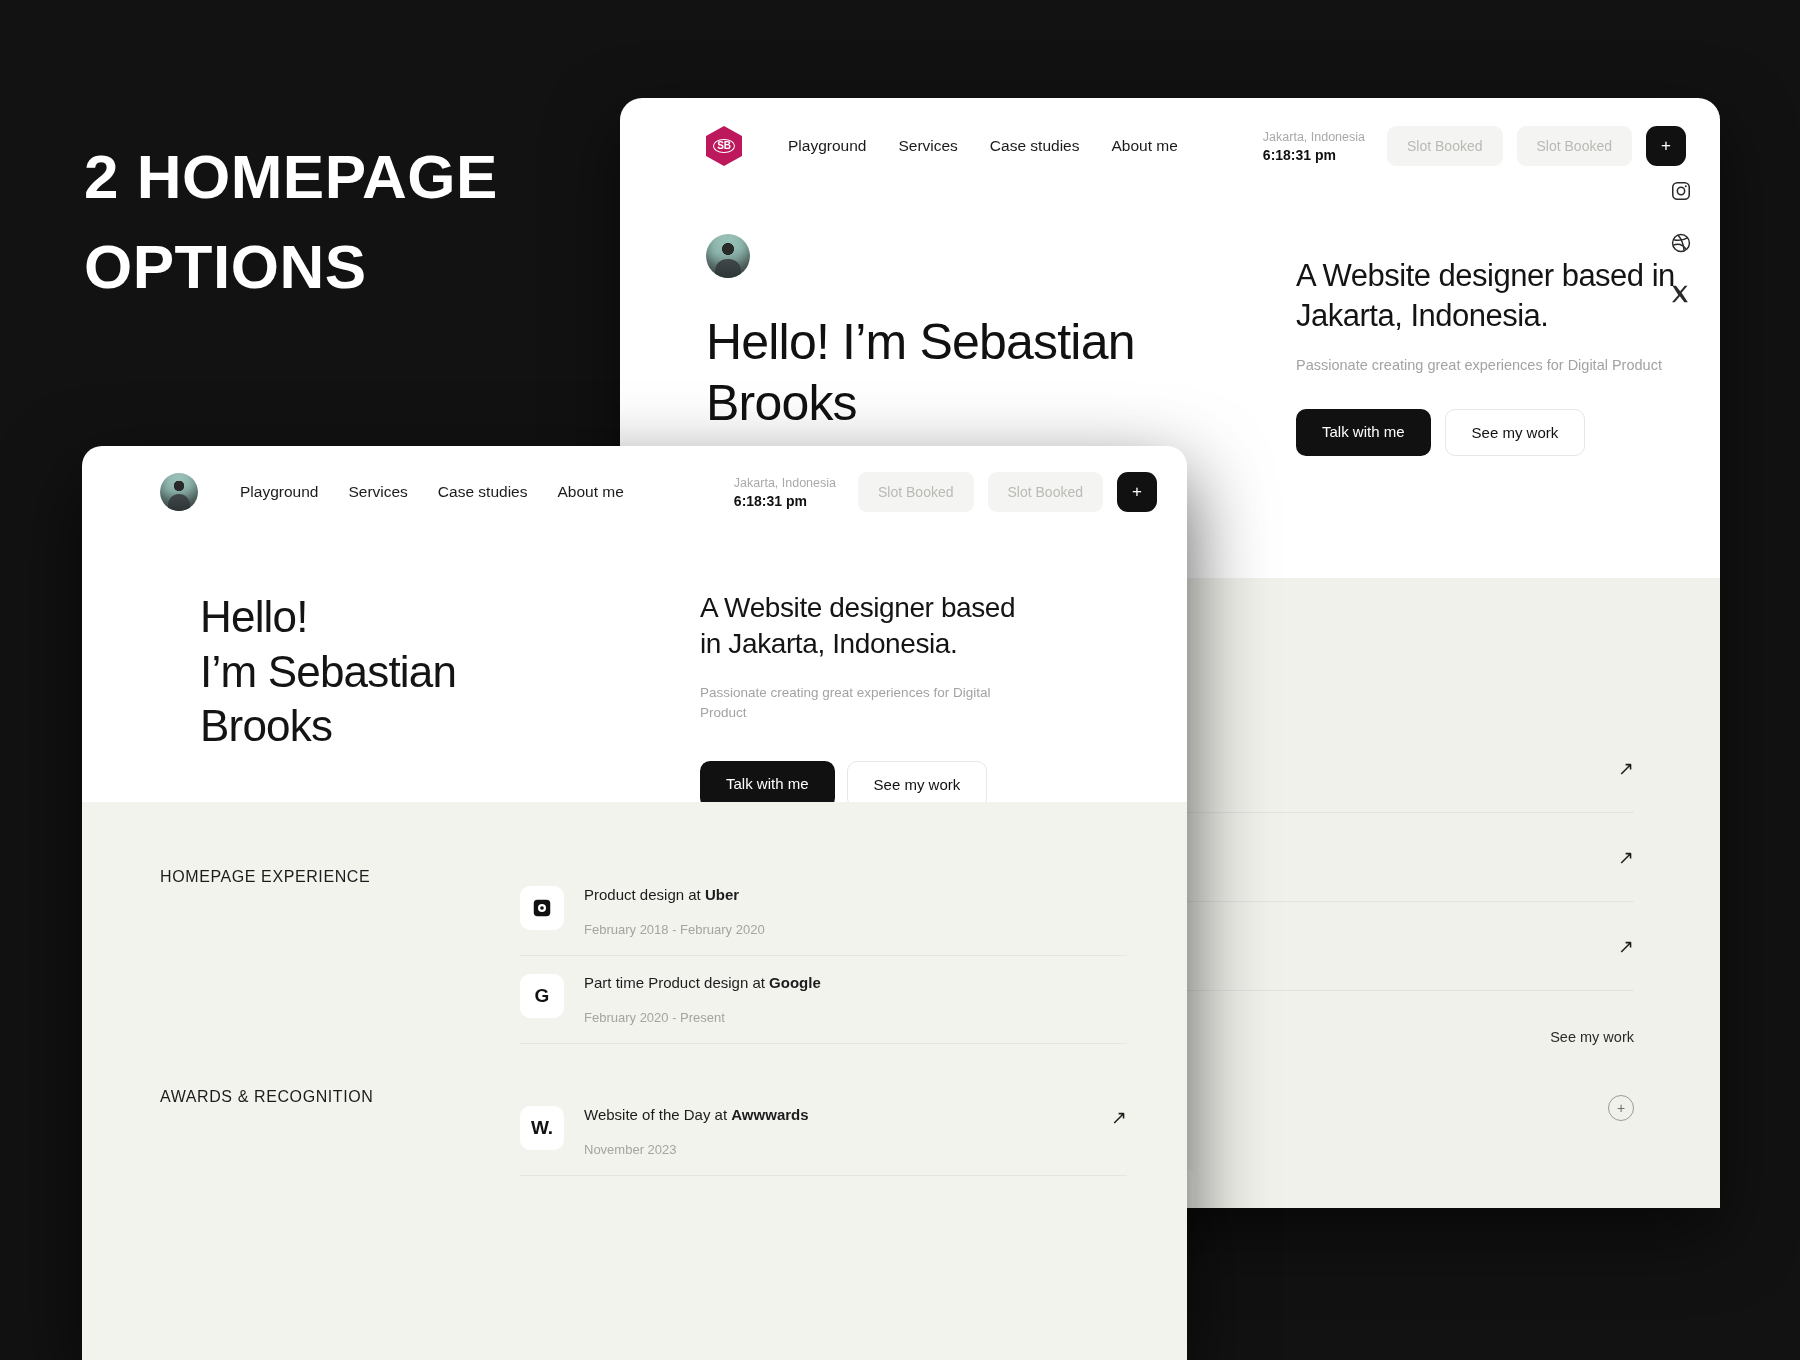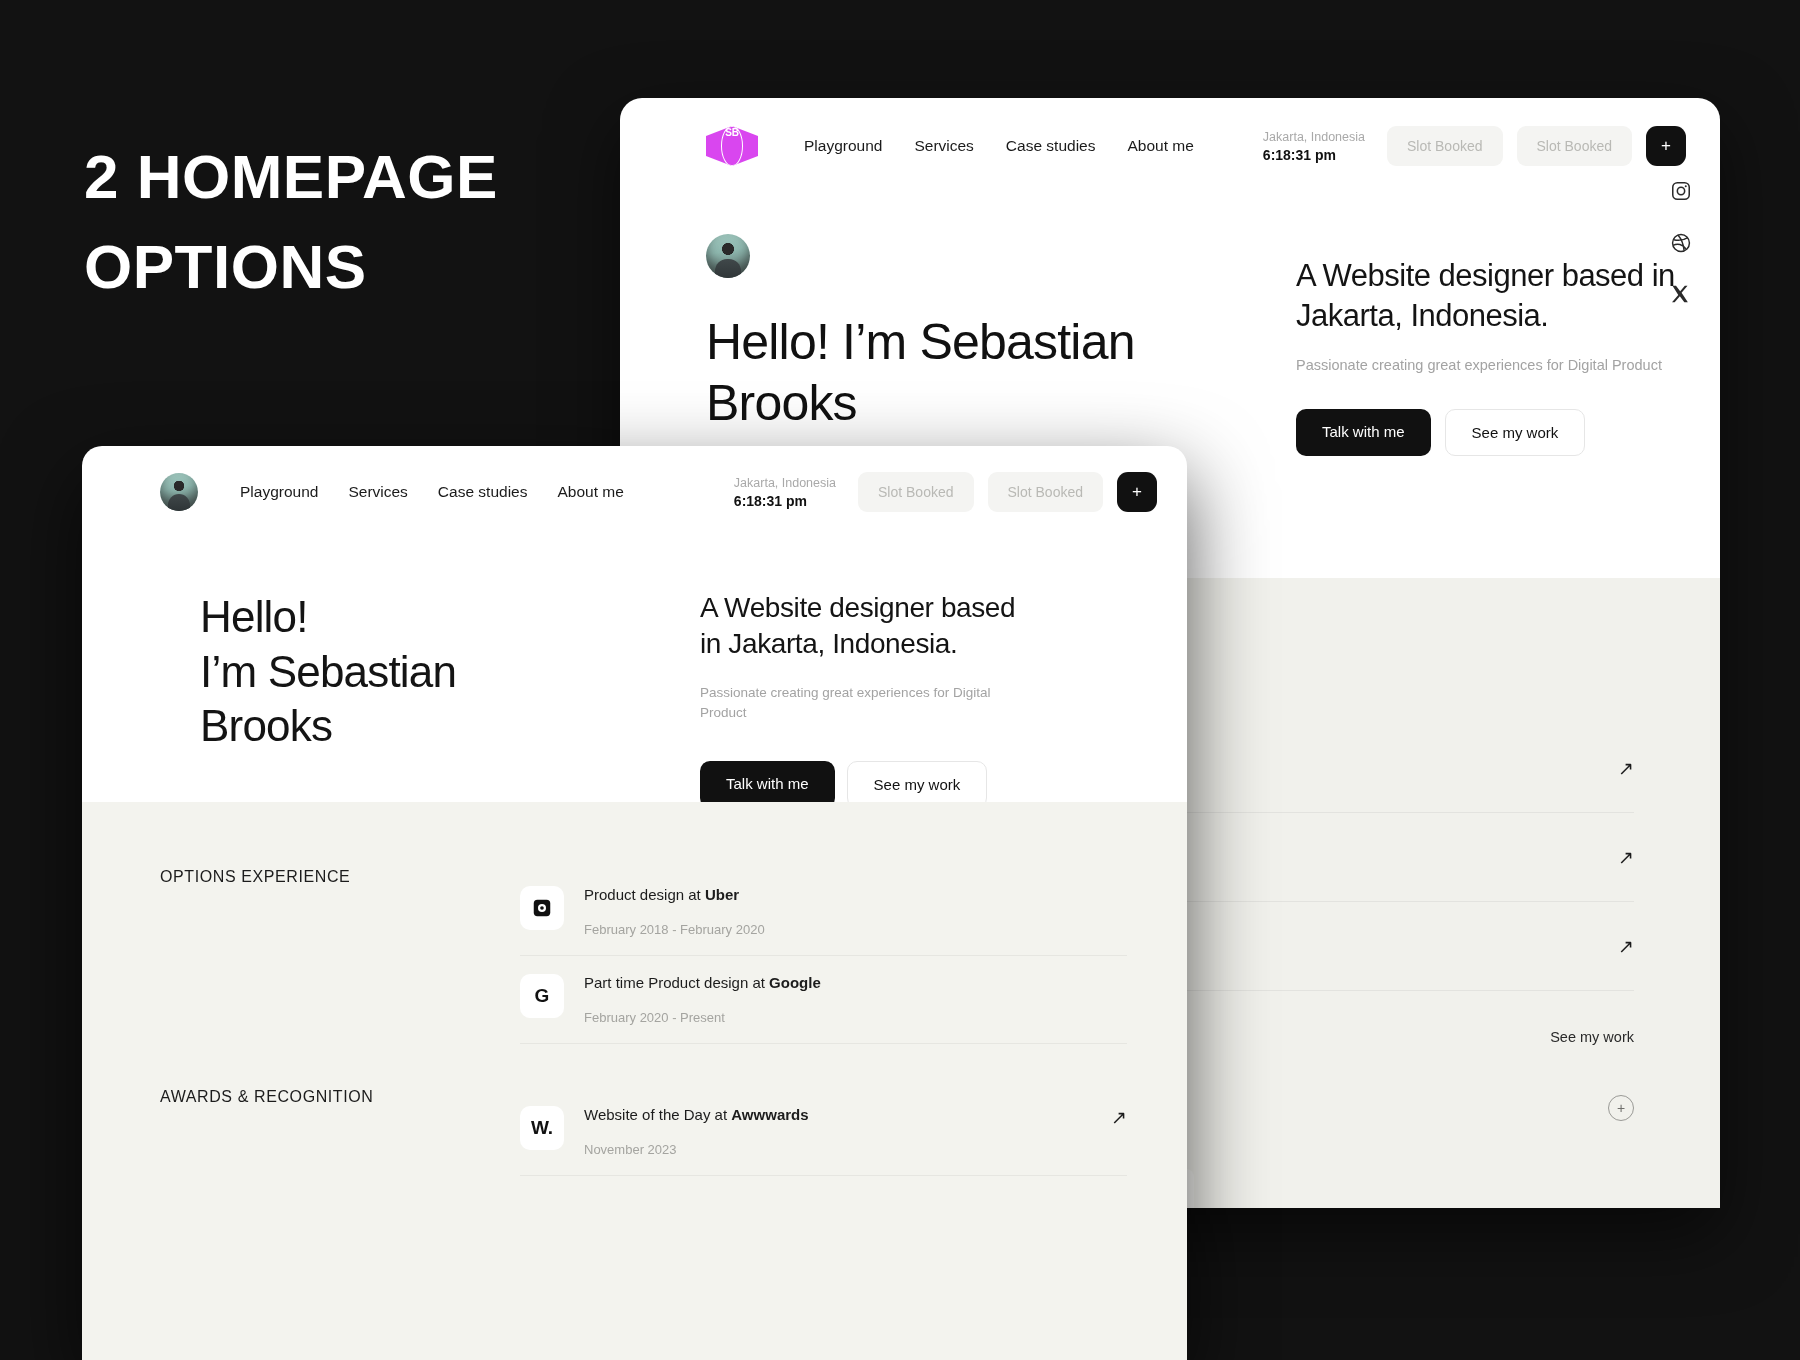--- a/index.html
+++ b/index.html
@@ -31,22 +31,22 @@
     border-radius: 20px 20px 0 0;
     box-shadow: 0 30px 80px rgba(0,0,0,.65);
   }
 
   
   .nav { display: flex; align-items: center; width: 100%; }
   .nav-a { padding: 28px 34px 0 86px; }
   .nav-b { padding: 26px 30px 0 78px; }
 
   .logo-badge {
-    width: 52px; height: 40px; background: #d946ef; color: #fff;
-    display: flex; justify-content: center;
+    width: 36px; height: 40px; background: #be185d; color: #fff;
+    display: flex; align-items: center; justify-content: center;
     font-size: 13px; font-weight: 700; letter-spacing: -0.3px;
     clip-path: polygon(50% 0,100% 25%,100% 75%,50% 100%,0 75%,0 25%);
     flex: 0 0 auto;
   }
   .logo-badge span { display: inline-block; border: 1.4px solid #fff; border-radius: 50%; padding: 1px 3px; font-size: 10px; line-height: 1; }
 
   .avatar {
     width: 44px; height: 44px; border-radius: 50%;
     background: radial-gradient(circle at 50% 34%, #2a2a2a 0 16%, rgba(0,0,0,0) 17%),
                 linear-gradient(170deg,#9fc6bd 0%,#8fb9b0 40%,#5d6f6b 100%);
@@ -382,21 +382,21 @@
         <div class="b-sub">Passionate creating great experiences for Digital Product</div>
         <div class="b-ctas">
           <div class="btn-dark">Talk with me</div>
           <div class="btn-light">See my work</div>
         </div>
       </div>
     </div>
 
     <div class="b-panel">
       <div class="b-sec">
-        <div class="b-sec-title">OPTIONS EXPERIENCE</div>
+        <div class="b-sec-title">HOMEPAGE EXPERIENCE</div>
         <div class="b-sec-list">
 
           <div class="b-row">
             <div class="ico-box">
               <svg width="22" height="22" viewBox="0 0 24 24">
                   <rect x="3" y="3" width="18" height="18" rx="4" fill="#111"></rect>
                   <circle cx="12" cy="12" r="4.4" fill="#fff"></circle>
                   <circle cx="12" cy="12" r="2" fill="#111"></circle>
                 </svg>
             </div>

